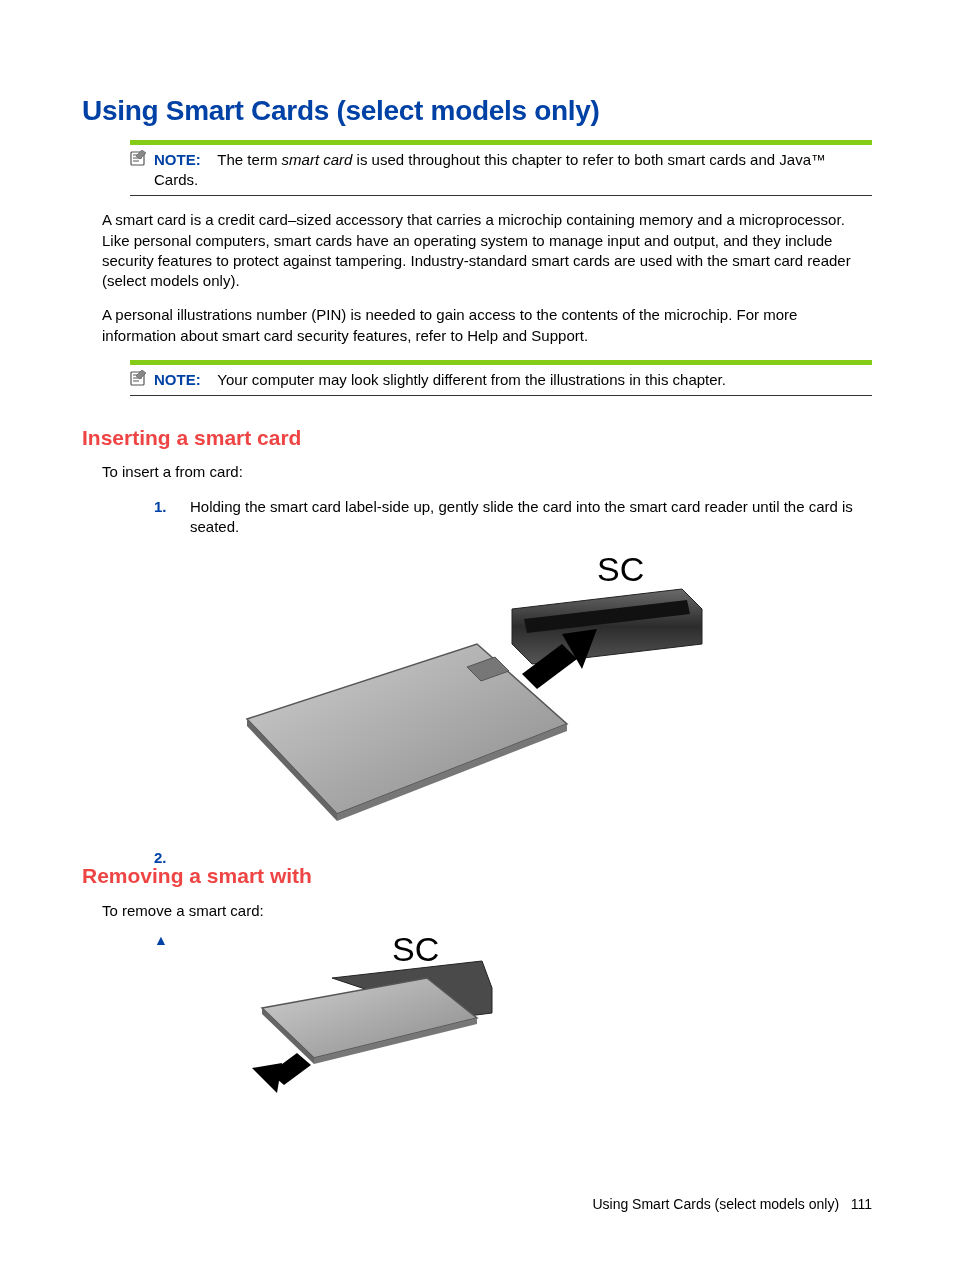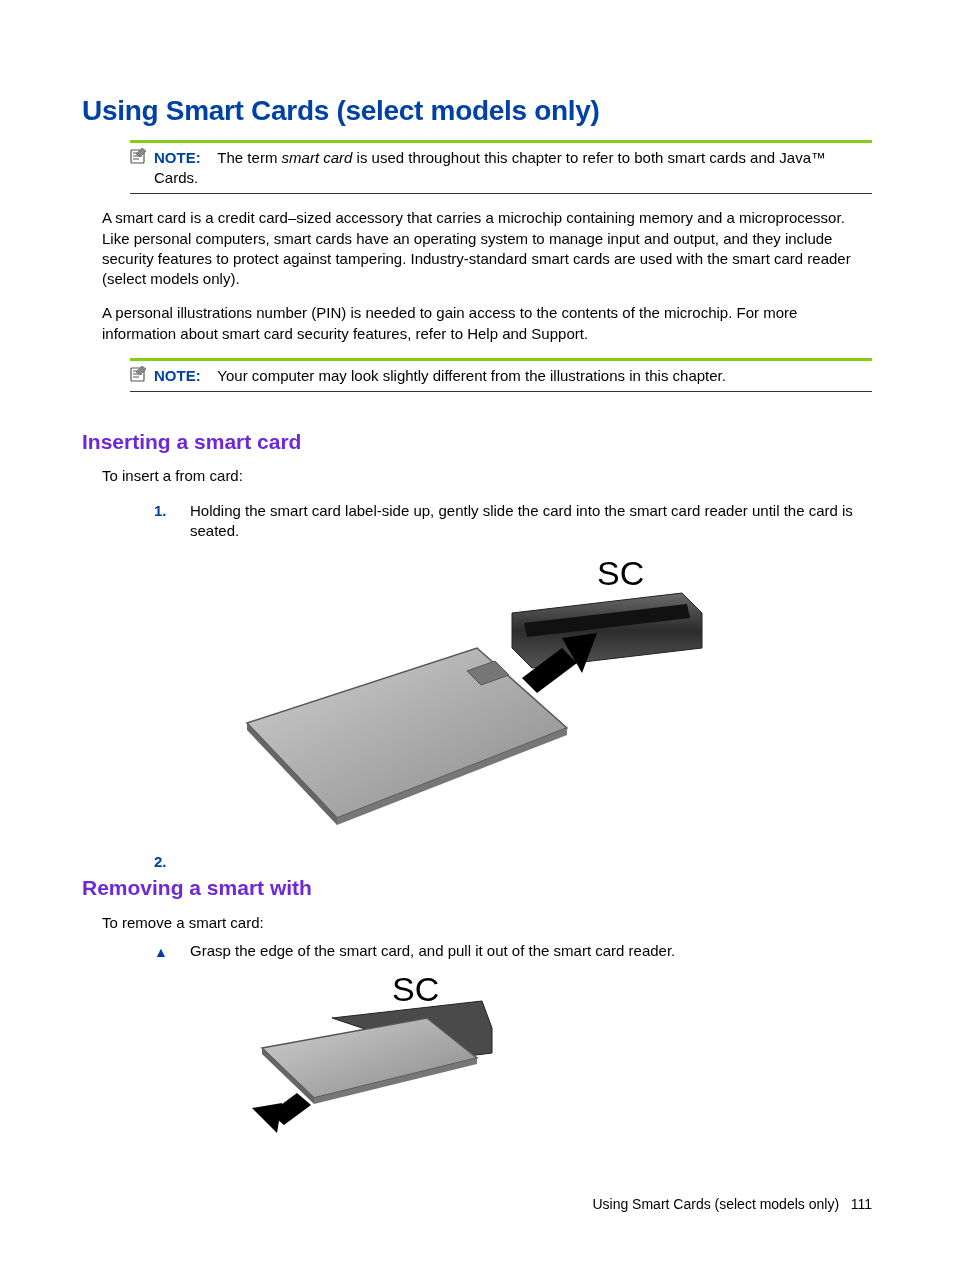--- a/index.html
+++ b/index.html
@@ -15,31 +15,31 @@
     background: #fff;
   }
   h1 {
     color: #0041a5;
     font-size: 28px;
     font-weight: bold;
     margin-bottom: 10px;
     letter-spacing: -0.3px;
   }
   h2 {
-    color: #6d28d9;
+    color: #ef4444;
     font-size: 21px;
     font-weight: bold;
-    margin-top: 36px;
+    margin-top: 28px;
     margin-bottom: 10px;
   }
   .indent-1 { margin-left: 72px; }
   .note-block {
     margin-left: 48px;
     position: relative;
-    border-top: 3px solid #84cc16;
+    border-top: 5px solid #84cc16;
     border-bottom: 1px solid #333;
     padding: 5px 0 5px 24px;
     margin-bottom: 14px;
   }
   .note-icon {
     position: absolute;
     left: 0;
     top: 5px;
     width: 18px;
     height: 16px;
@@ -164,21 +164,20 @@
     <span class="num">2.</span>
   </li>
 </ol>
 
 <h2>Removing a smart with</h2>
 <p class="para indent-1">To remove a smart card:</p>
 
 <ul class="bullet-tri">
   <li>
     <span class="tri-mark">▲</span>
-    <span>Grasp the edge of the smart card, and pull it out of the smart card reader.</span>
   </li>
 </ul>
 
 <div class="figure" style="text-align:left; margin-left:140px;">
   <svg width="300" height="170" viewBox="0 0 300 170">
     <defs>
       <linearGradient id="cardGrad2" x1="0" y1="0" x2="1" y2="1">
         <stop offset="0%" stop-color="#cfcfcf"></stop>
         <stop offset="100%" stop-color="#8a8a8a"></stop>
       </linearGradient>

